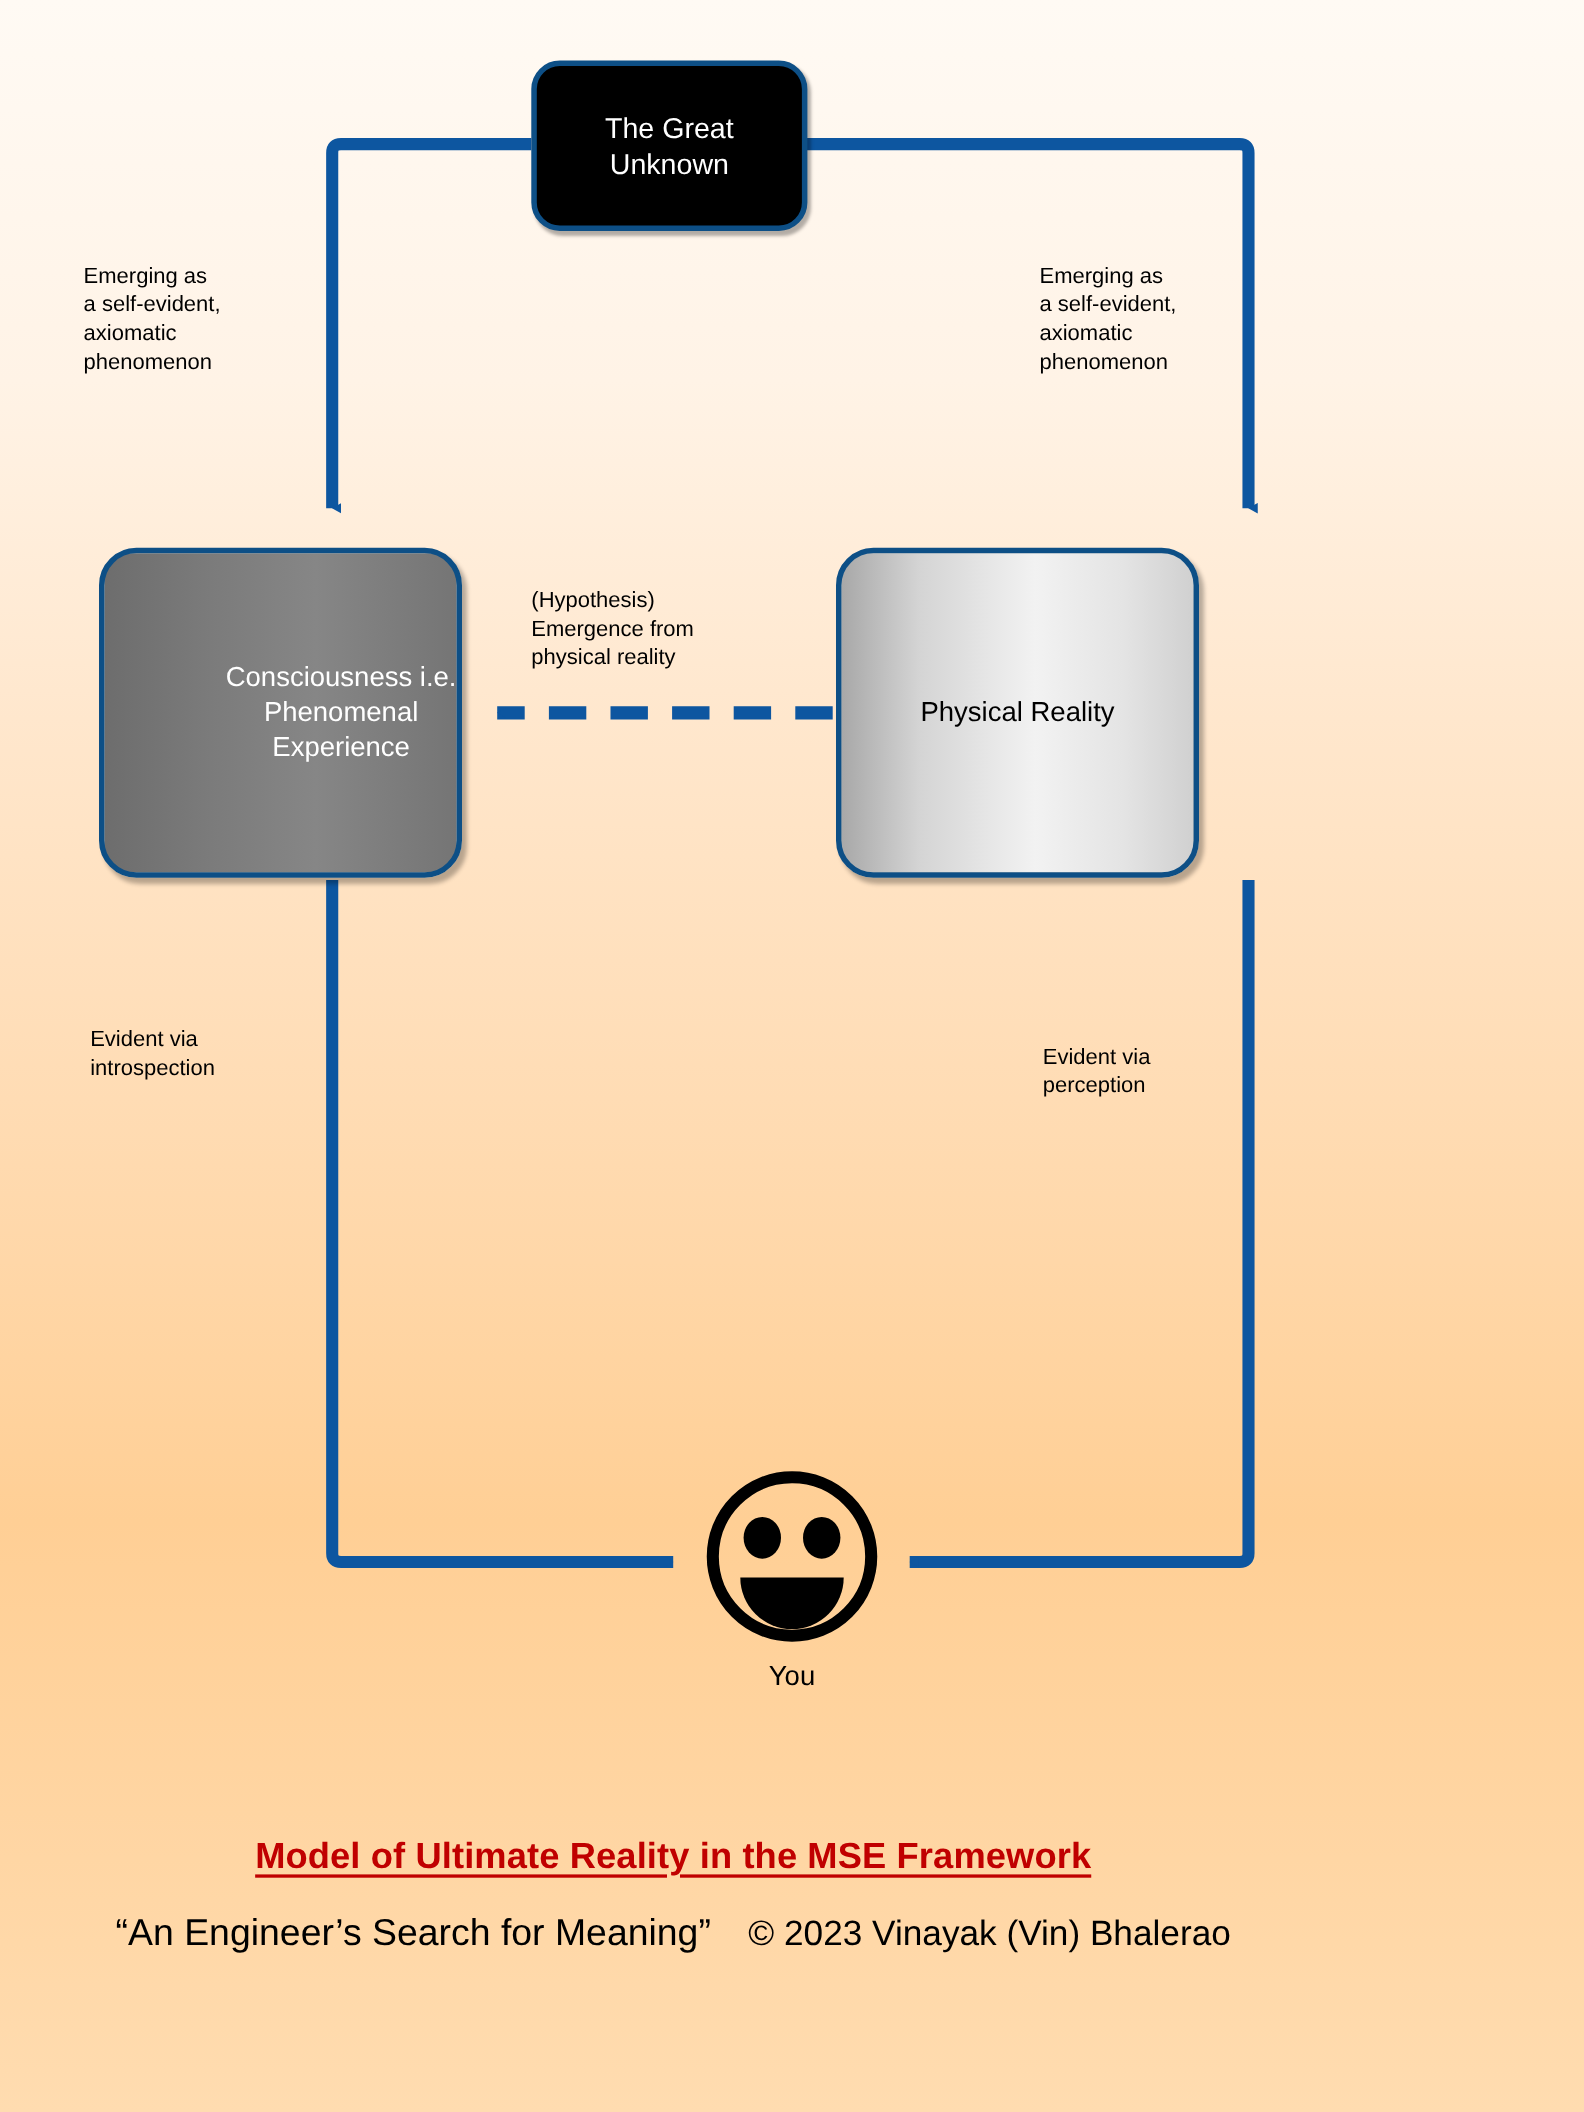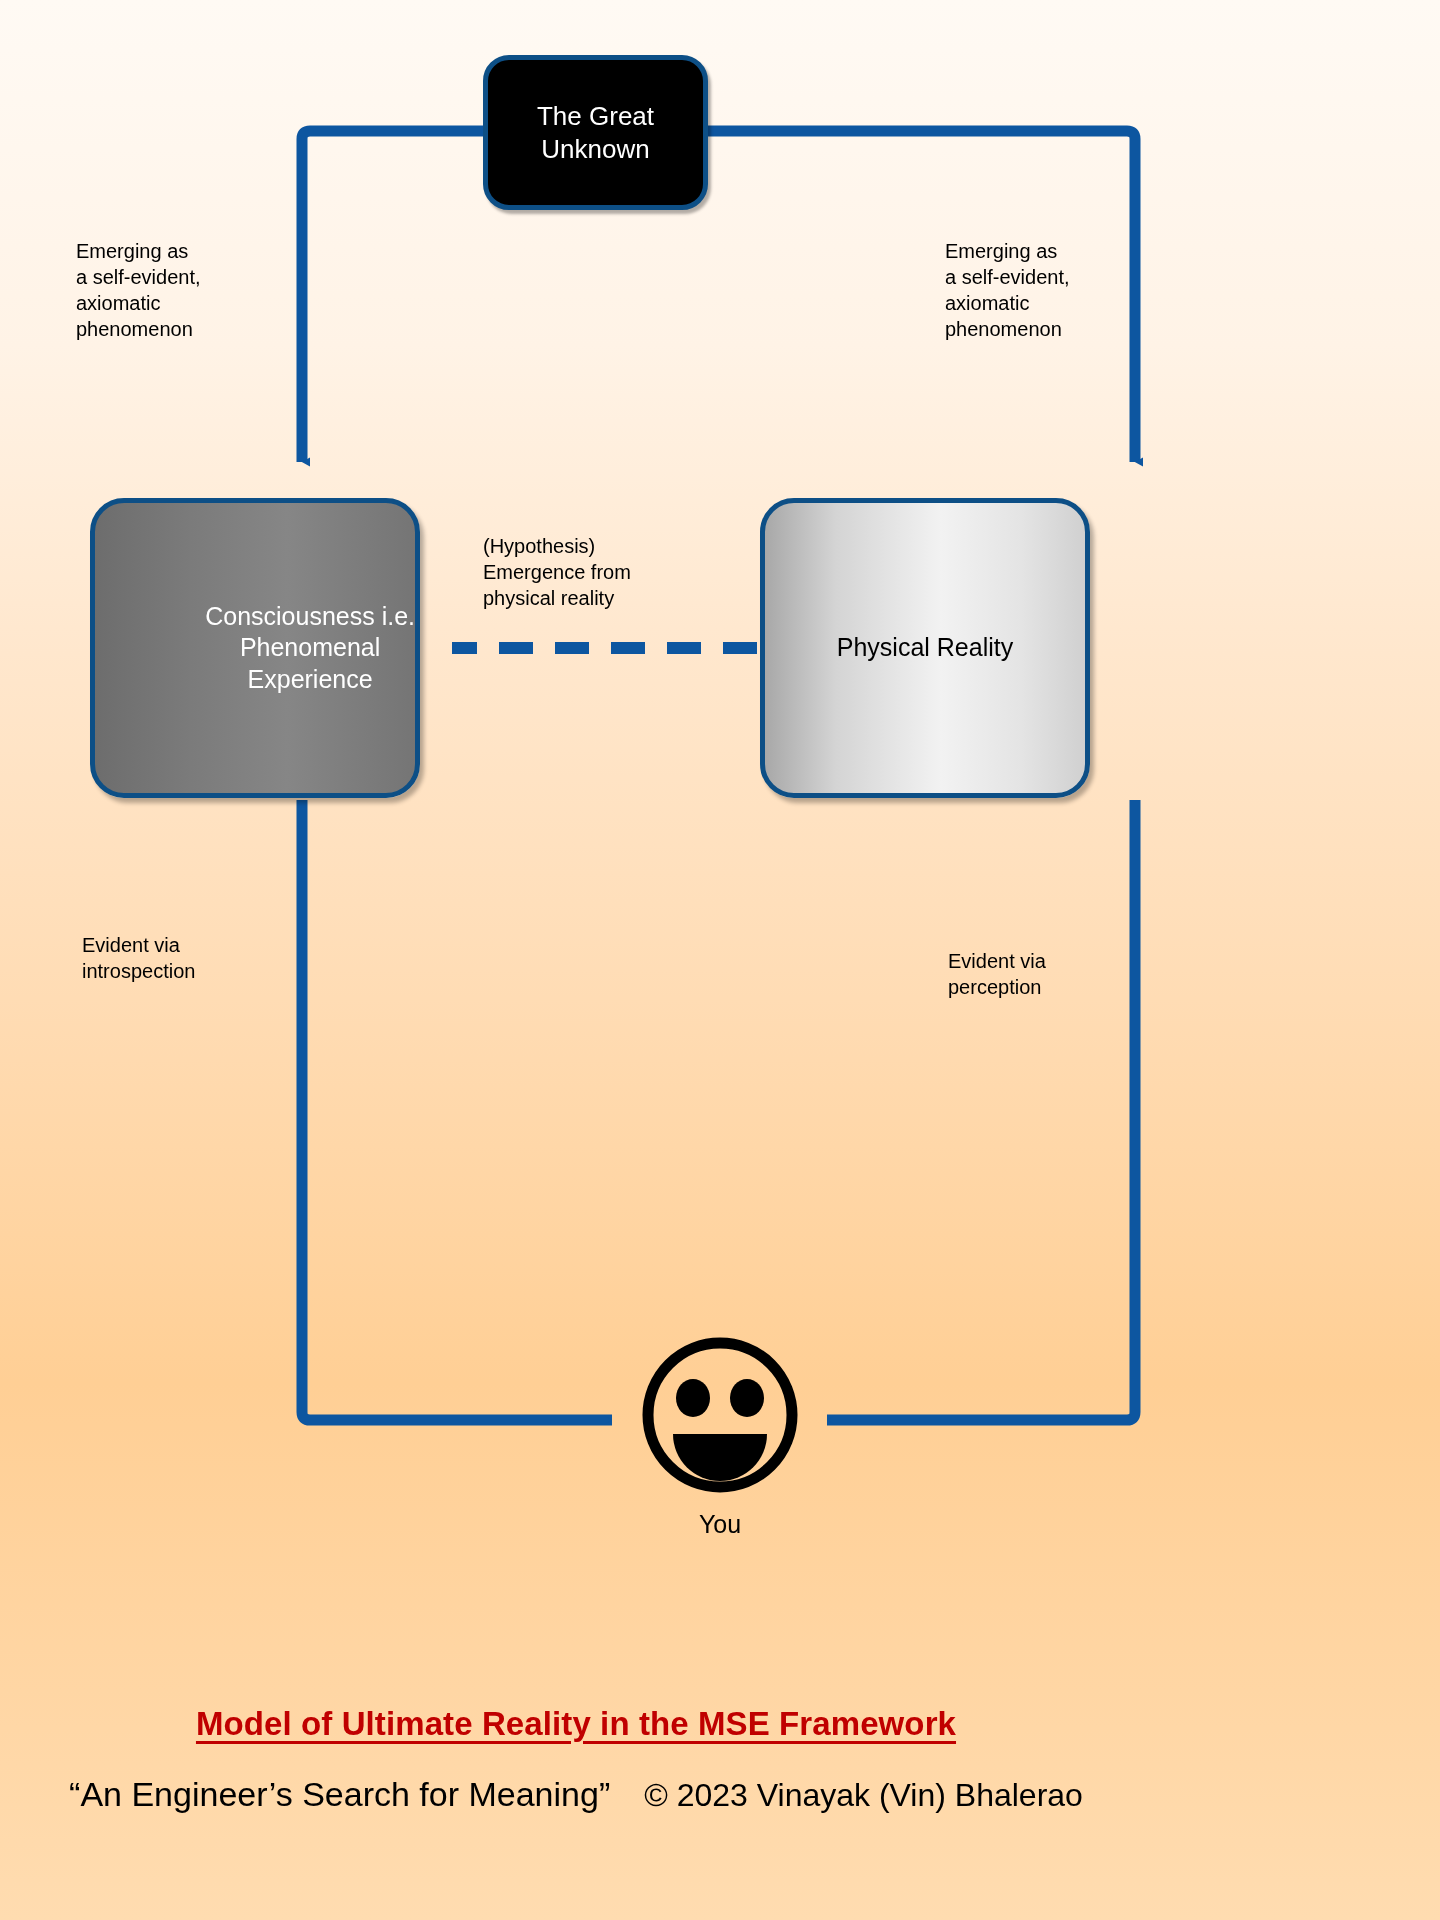--- a/index.html
+++ b/index.html
@@ -42,21 +42,21 @@
     display: flex;
     align-items: center;
     justify-content: center;
     text-align: center;
     line-height: 1.26;
   }
 
   #node-unknown {
     left: 483px;
     top: 55px;
-    width: 225px;
+    width: 251px;
     height: 155px;
     background: #000000;
     color: #ffffff;
     font-size: 26px;
     border-radius: 26px;
     box-shadow: 3px 4px 3px rgba(0,0,0,0.30);
   }
 
   #node-consciousness {
     left: 90px;
@@ -105,23 +105,24 @@
   #you-caption {
     margin-top: 10px;
     font-size: 25px;
     color: #000000;
     text-align: center;
   }
 
   #footer {
     position: absolute;
     left: 0;
-    top: 1705px;
+    top: 1668px;
     width: 1152px;
     text-align: center;
+    padding-left: 36px;
   }
   #footer-title {
     font-family: "Liberation Sans Narrow", "Liberation Sans", sans-serif;
     font-size: 33px;
     font-weight: bold;
     color: #c00000;
     text-decoration: underline;
     text-underline-offset: 6px;
     letter-spacing: 0.1px;
   }

